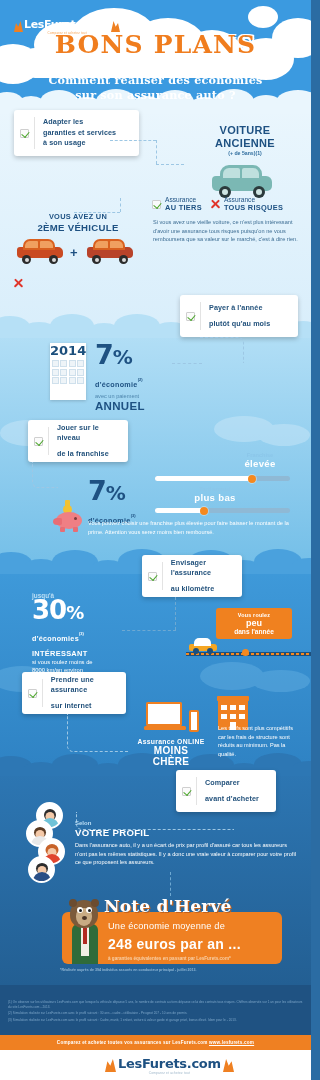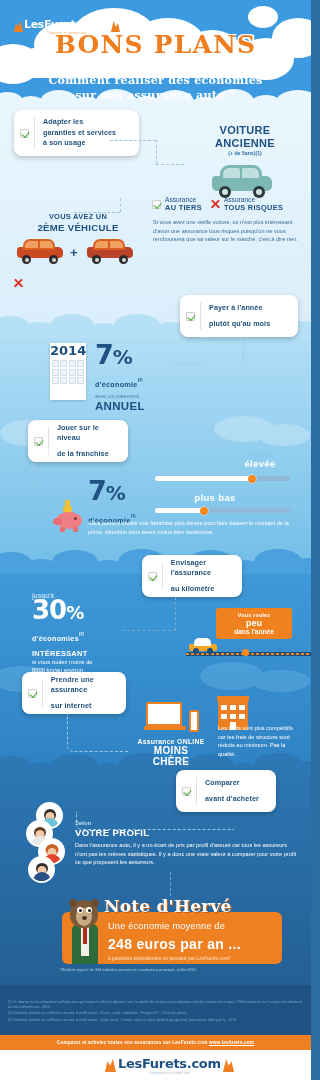--- a/index.html
+++ b/index.html
@@ -51,21 +51,21 @@
     text-shadow: 1.6px 1.6px 0 #fff, -1.2px -1.2px 0 #fff, 1.6px -1.2px 0 #fff, -1.2px 1.6px 0 #fff;
   }
   .subtitle {
     position: absolute; width: 311px; text-align: center;
     font-family: "DejaVu Serif", serif; font-weight: bold;
     font-size: 11.2px; color: #fff; line-height: 16px; letter-spacing: .2px;
   }
 
   
   .card {
-    position: absolute; background: #fff; border-radius: 8px;
+    position: absolute; background: #fff; border-radius: 3px;
     box-shadow: 0 2px 5px rgba(0,0,0,.22); display: flex; align-items: center;
     padding: 7px 8px 7px 6px;
   }
   .card .divider { width: 1px; align-self: stretch; background: #e3e3e3; margin: 0 8px 0 5px; }
   .card .label {
     color: #23527c; font-size: 7.2px; font-weight: bold; line-height: 10.5px;
     letter-spacing: .1px;
   }
   .chk {
     width: 9px; height: 9px; border: 1px solid #cfcfcf; background: #fbfbfb;

